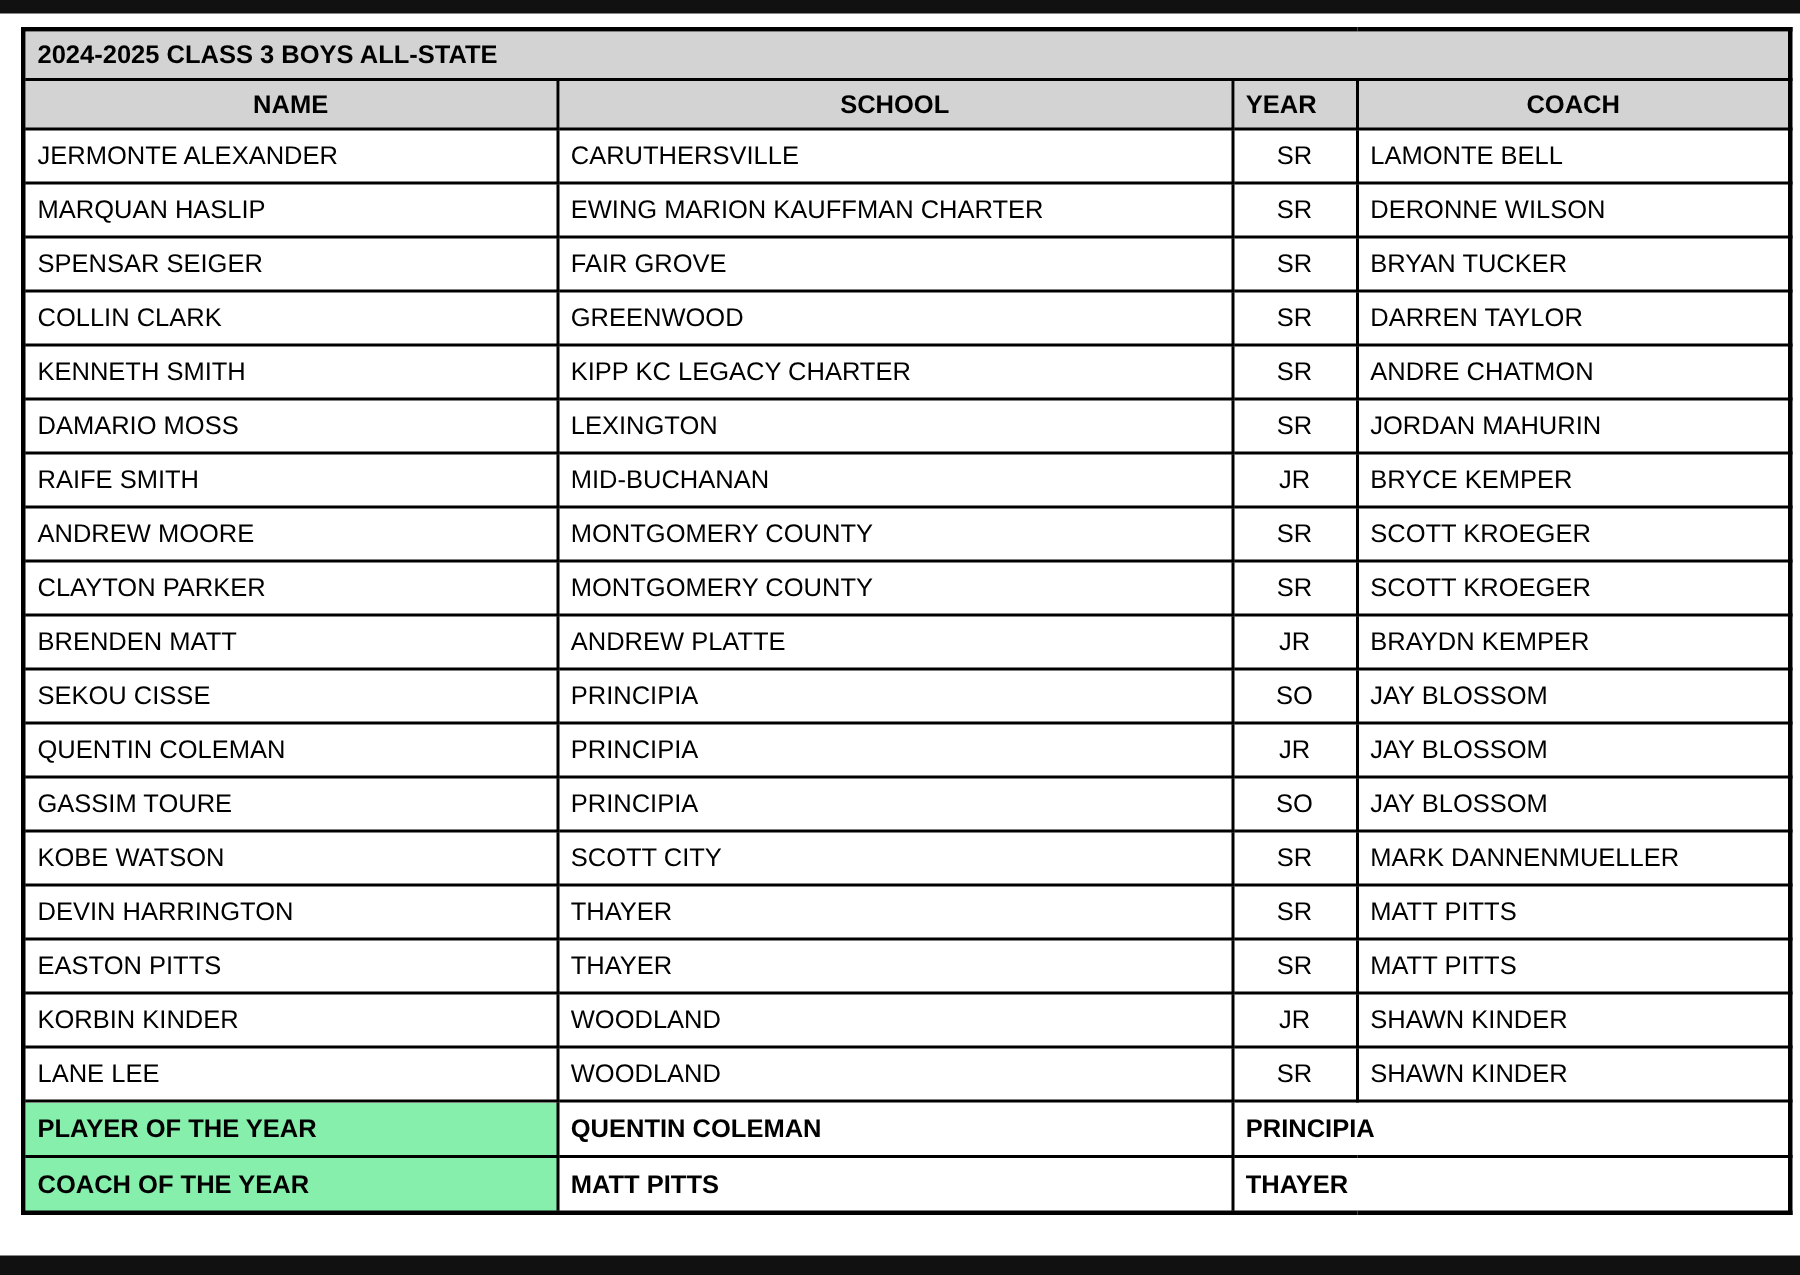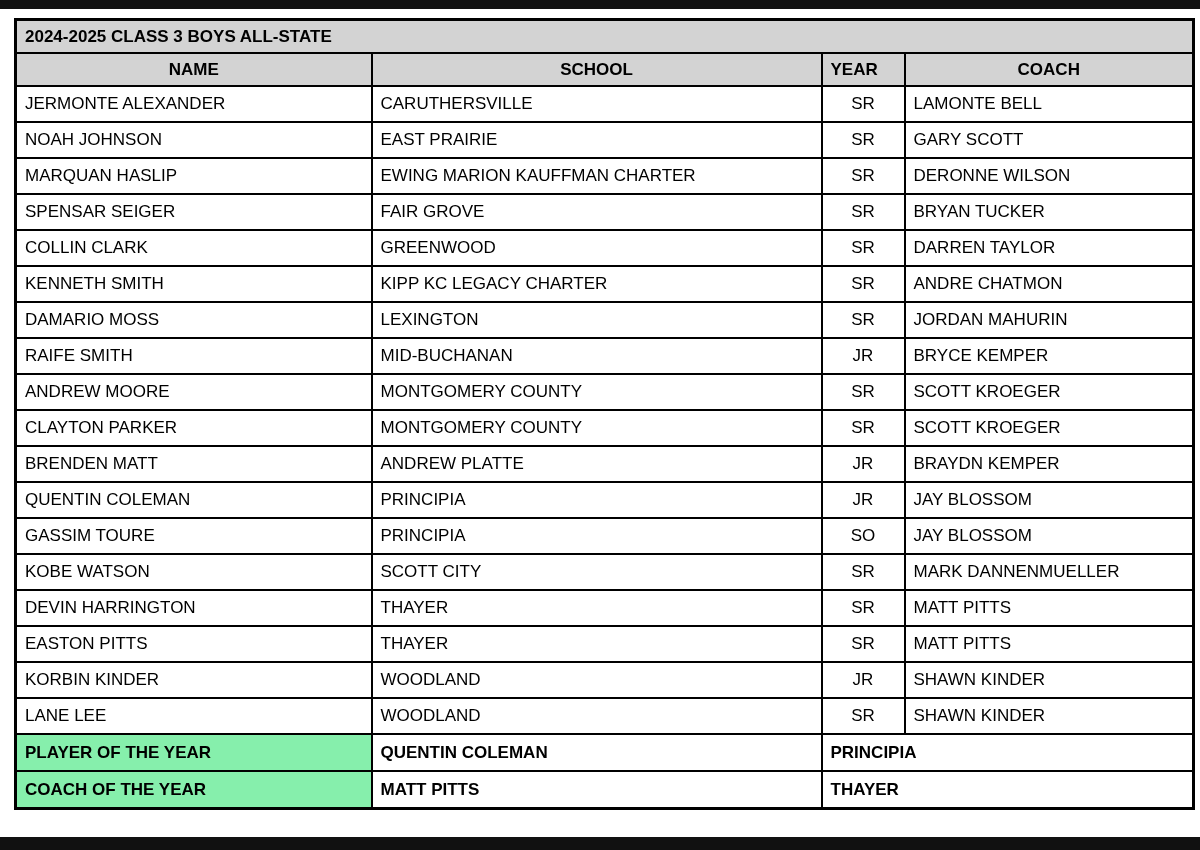--- a/index.html
+++ b/index.html
@@ -109,26 +109,20 @@
         </tr>
     </thead>
     <tbody class="players" id="players-body">
         <tr>
           <td>JERMONTE ALEXANDER</td>
           <td>CARUTHERSVILLE</td>
           <td class="year-cell">SR</td>
           <td>LAMONTE BELL</td>
         </tr>
         <tr>
-          <td>NOAH JOHNSON</td>
-          <td>EAST PRAIRIE</td>
-          <td class="year-cell">SR</td>
-          <td>GARY SCOTT</td>
-        </tr>
-        <tr>
           <td>MARQUAN HASLIP</td>
           <td>EWING MARION KAUFFMAN CHARTER</td>
           <td class="year-cell">SR</td>
           <td>DERONNE WILSON</td>
         </tr>
         <tr>
           <td>SPENSAR SEIGER</td>
           <td>FAIR GROVE</td>
           <td class="year-cell">SR</td>
           <td>BRYAN TUCKER</td>
@@ -167,20 +161,26 @@
           <td>CLAYTON PARKER</td>
           <td>MONTGOMERY COUNTY</td>
           <td class="year-cell">SR</td>
           <td>SCOTT KROEGER</td>
         </tr>
         <tr>
           <td>BRENDEN MATT</td>
           <td>ANDREW PLATTE</td>
           <td class="year-cell">JR</td>
           <td>BRAYDN KEMPER</td>
+        </tr>
+        <tr>
+          <td>SEKOU CISSE</td>
+          <td>PRINCIPIA</td>
+          <td class="year-cell">SO</td>
+          <td>JAY BLOSSOM</td>
         </tr>
         <tr>
           <td>QUENTIN COLEMAN</td>
           <td>PRINCIPIA</td>
           <td class="year-cell">JR</td>
           <td>JAY BLOSSOM</td>
         </tr>
         <tr>
           <td>GASSIM TOURE</td>
           <td>PRINCIPIA</td>

